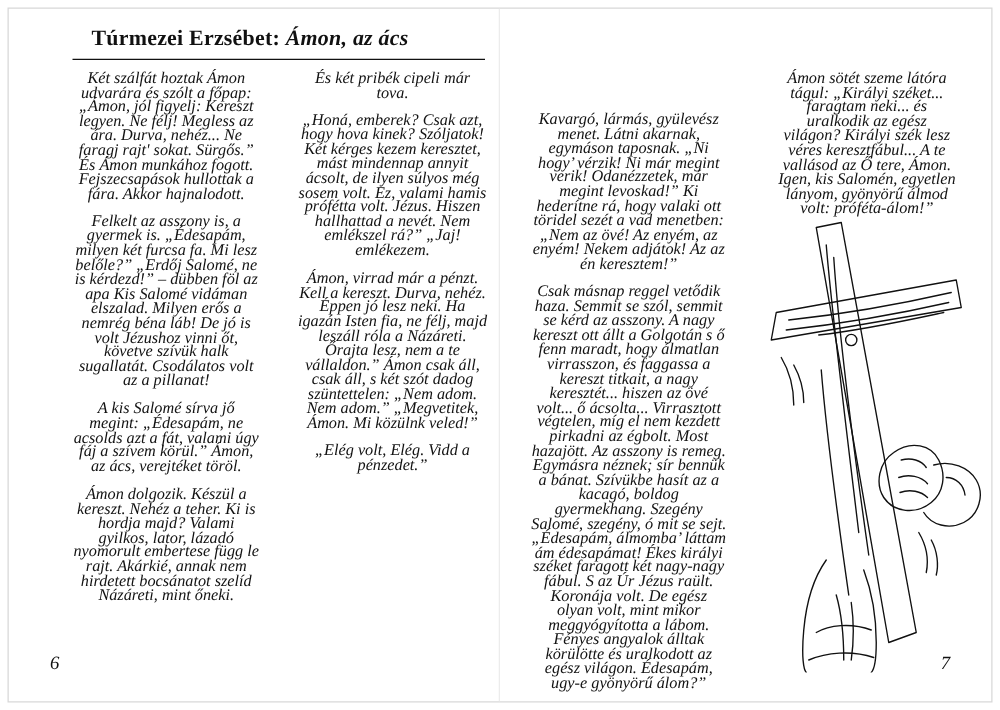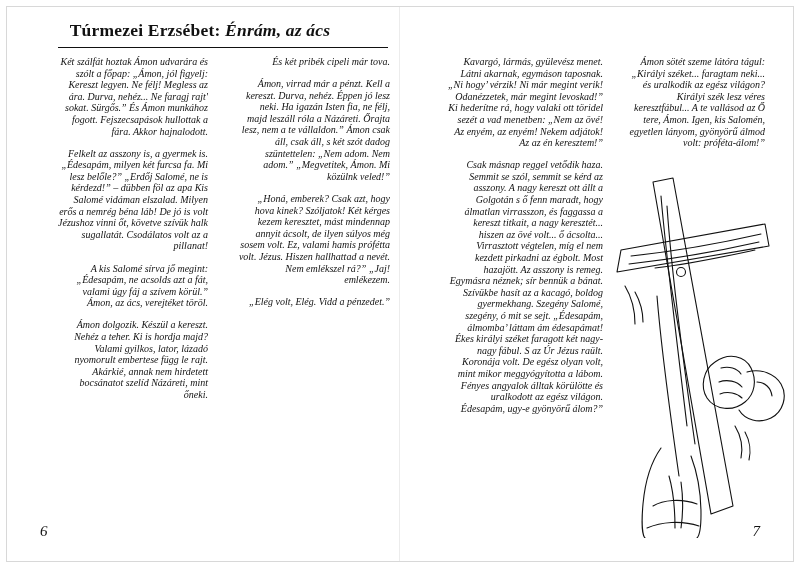--- a/index.html
+++ b/index.html
@@ -59,34 +59,34 @@
     top: 47px;
     width: 330px;
     height: 1px;
     background: #111;
   }
 
   
   .col {
     position: absolute;
     top: 56px;
-    font-size: 10px;
+    font-size: 13px;
     line-height: 11.6px;
     color: #121212;
-    text-align: right;
+    text-align: center;
   }
   .col p {
     margin: 0 0 10.5px 0;
   }
   .col p:last-child { margin-bottom: 0; }
   .col .i { font-style: italic; }
 
   #col1 { left: 58px;  width: 150px; }
   #col2 { left: 238px; width: 152px; }
-  #col3 { left: 447px; width: 156px; }
+  #col3 { left: 425px; width: 156px; margin-top: 33px; }
   #col4 { left: 622px; width: 143px; }
 
   
   .folio {
     position: absolute;
     bottom: 28px;
     font-size: 15px;
     font-style: italic;
     color: #111;
   }
@@ -106,21 +106,21 @@
 </head>
 <body>
 
 <div class="page">
 
   <div class="spread-frame"></div>
   <div class="gutter"></div>
 
   <div class="title">
     <span class="author">Túrmezei Erzsébet:</span>
-    <span class="work">Énrám, az ács</span>
+    <span class="work">Ámon, az ács</span>
   </div>
   <div class="title-rule"></div>
 
   <div class="col" id="col1">
     <p class="i">Két szálfát hoztak Ámon udvarára
 és szólt a főpap: „Ámon, jól figyelj:
 Kereszt legyen. Ne félj! Megless az ára.
 Durva, nehéz... Ne faragj rajt' sokat.
 Sürgős.” És Ámon munkához fogott.
 Fejszecsapások hullottak a fára.
@@ -142,35 +142,35 @@
 Nehéz a teher. Ki is hordja majd?
 Valami gyilkos, lator, lázadó
 nyomorult embertese függ le rajt.
 Akárkié, annak nem hirdetett
 bocsánatot szelíd Názáreti,
 mint őneki.</p>
   </div>
 
   <div class="col" id="col2">
     <p class="i">És két pribék cipeli már tova.</p>
+    <p class="i">„Honá, emberek? Csak azt, hogy hova
+kinek? Szóljatok! Két kérges kezem
+keresztet, mást mindennap annyit ácsolt,
+de ilyen súlyos még sosem volt.
+Ez, valami hamis prófétta volt.
+Jézus. Hiszen hallhattad a nevét.
+Nem emlékszel rá?” „Jaj! emlékezem.</p>
     <p class="i">Ámon, virrad már a pénzt. Kell a kereszt.
 Durva, nehéz. Éppen jó lesz neki.
 Ha igazán Isten fia, ne félj,
 majd leszáll róla a Názáreti.
 Őrajta lesz, nem a te vállaldon.”
 Ámon csak áll, csak áll, s két szót dadog
 szüntettelen: „Nem adom. Nem adom.”
 „Megvetitek, Ámon. Mi közülnk veled!”</p>
-    <p class="i">„Honá, emberek? Csak azt, hogy hova
-kinek? Szóljatok! Két kérges kezem
-keresztet, mást mindennap annyit ácsolt,
-de ilyen súlyos még sosem volt.
-Ez, valami hamis prófétta volt.
-Jézus. Hiszen hallhattad a nevét.
-Nem emlékszel rá?” „Jaj! emlékezem.</p>
     <p class="i">„Elég volt, Elég. Vidd a pénzedet.”</p>
   </div>
 
   <div class="col" id="col3">
     <p class="i">Kavargó, lármás, gyülevész menet.
 Látni akarnak, egymáson taposnak.
 „Ni hogy’ vérzik! Ni már megint verik!
 Odanézzetek, már megint levoskad!”
 Ki hederítne rá, hogy valaki
 ott töridel sezét a vad menetben:

